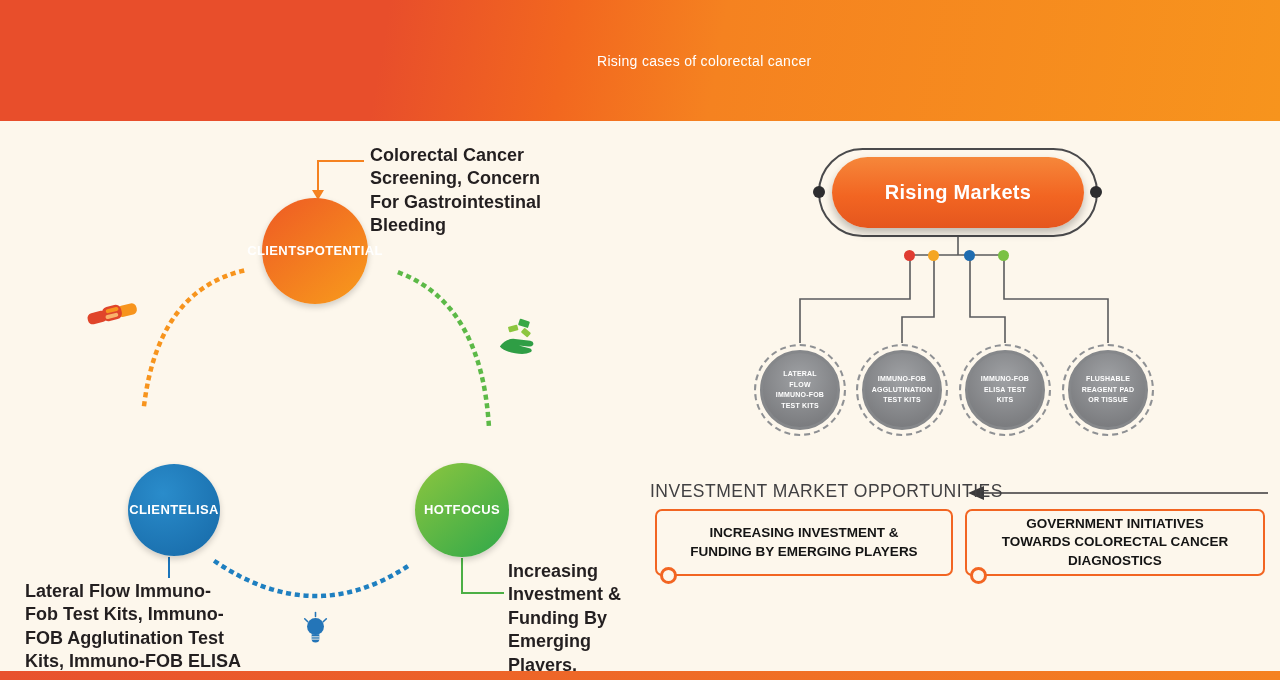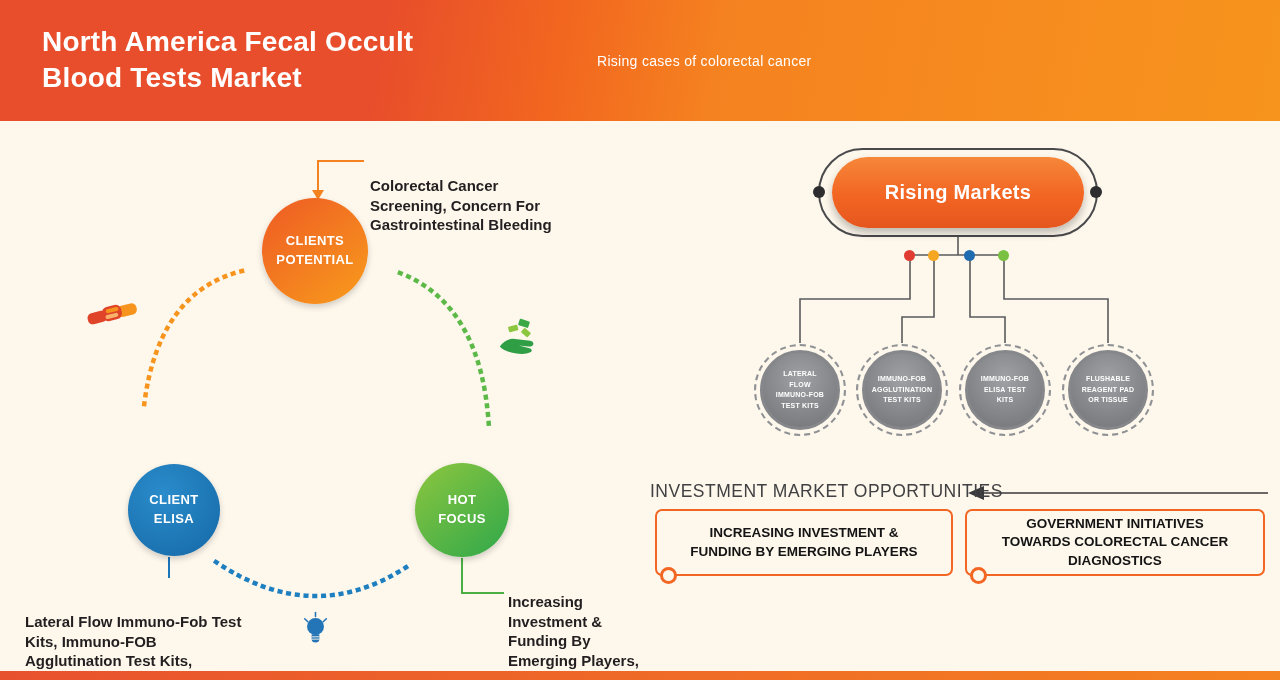--- a/index.html
+++ b/index.html
@@ -17,31 +17,31 @@
   
   .overlay { position:absolute; inset:0; }
   .arc { fill:none; stroke-linecap:square; stroke-width:4.5; stroke-dasharray:0.6 8.2; }
   .arc.orange { stroke:#f7941d; }
   .arc.green  { stroke:#5cb947; }
   .arc.blue   { stroke:#1e7fc0; }
   .conn { fill:none; stroke-width:2; }
   .wire { fill:none; stroke:#5a5b5d; stroke-width:1.6; }
 
   
-  .cycle-circle { position:absolute; border-radius:50%; display:flex; flex-direction:column;
+  .cycle-circle { position:absolute; border-radius:50%; display:flex; flex-direction:row;
     align-items:center; justify-content:center; color:#fff; font-weight:bold; font-size:13px;
     letter-spacing:.4px; text-align:center; line-height:1.45; box-shadow:0 3px 6px rgba(0,0,0,.18); }
   #clients-potential { left:262px; top:198px; width:106px; height:106px;
     background:linear-gradient(140deg,#ee5a24,#f89c1c); }
   #client-focus { left:128px; top:464px; width:92px; height:92px;
     background:radial-gradient(circle at 38% 32%,#2a8ccb,#1668a6); }
   #hot-bets { left:415px; top:463px; width:94px; height:94px;
     background:linear-gradient(140deg,#8dc63f,#2fa84a); }
 
-  .note { position:absolute; color:#231f20; font-size:15px; font-weight:600; line-height:1.3;margin-top:32px; }
+  .note { position:absolute; color:#231f20; font-size:18px; font-weight:600; line-height:1.3; }
   #note-cp { left:370px; top:144px; width:186px; }
   #note-cf { left:25px;  top:580px; width:218px; }
   #note-hb { left:508px; top:560px; width:133px; }
 
   .icon { position:absolute; }
   #icon-handshake { left:86px;  top:296px; }
   #icon-money     { left:496px; top:318px; }
   #icon-bulb      { left:300px; top:611px; }
 
   
@@ -100,24 +100,20 @@
     <path class="wire" d="M910,255 V299 H800 V343"></path>
     <path class="wire" d="M934,255 V317 H902 V343"></path>
     <path class="wire" d="M970,255 V317 H1005 V343"></path>
     <path class="wire" d="M1004,255 V299 H1108 V343"></path>
 
     <path d="M984,493 H1268" stroke="#3a393b" stroke-width="1.6" fill="none"></path>
     <polygon points="968,493 984,486 984,500" fill="#3a393b"></polygon>
   </svg>
 
   <header class="banner">
-    <h1>
-      <span>North America Fecal Occult</span>
-      <span>Blood Tests Market</span>
-    </h1>
     <div class="subtitle">Rising cases of colorectal cancer</div>
   </header>
 
   <div class="cycle-circle" id="clients-potential">
     <span>CLIENTS</span>
     <span>POTENTIAL</span>
   </div>
   <div class="cycle-circle" id="client-focus">
     <span>CLIENT</span>
     <span>ELISA</span>

